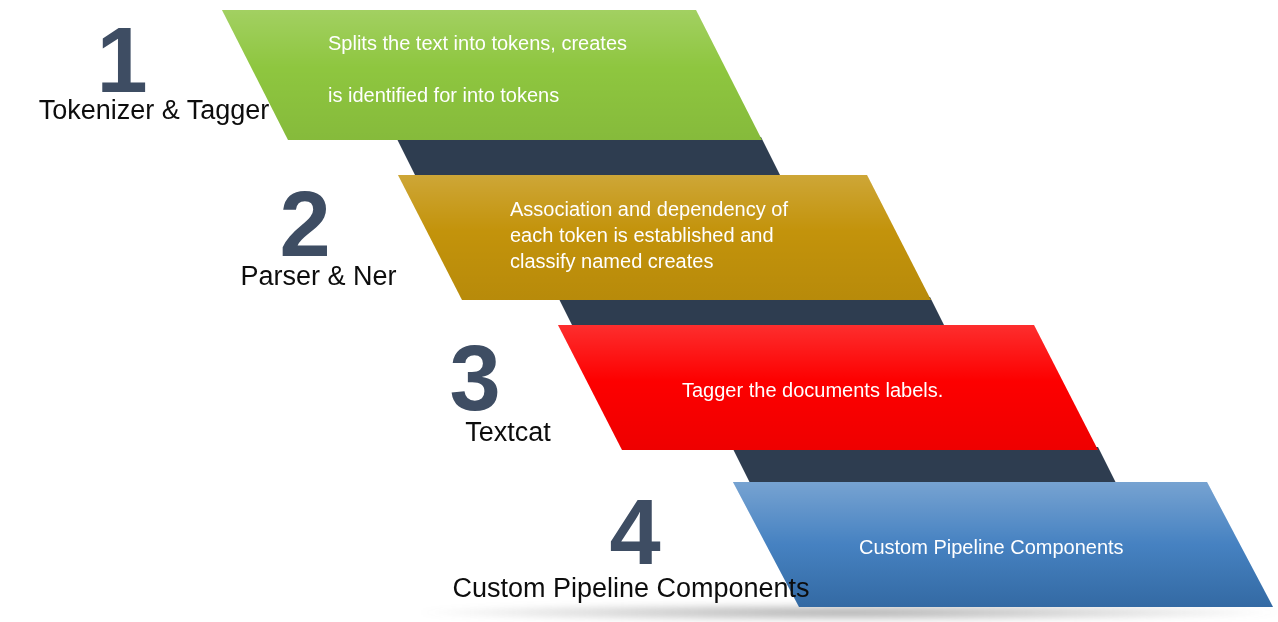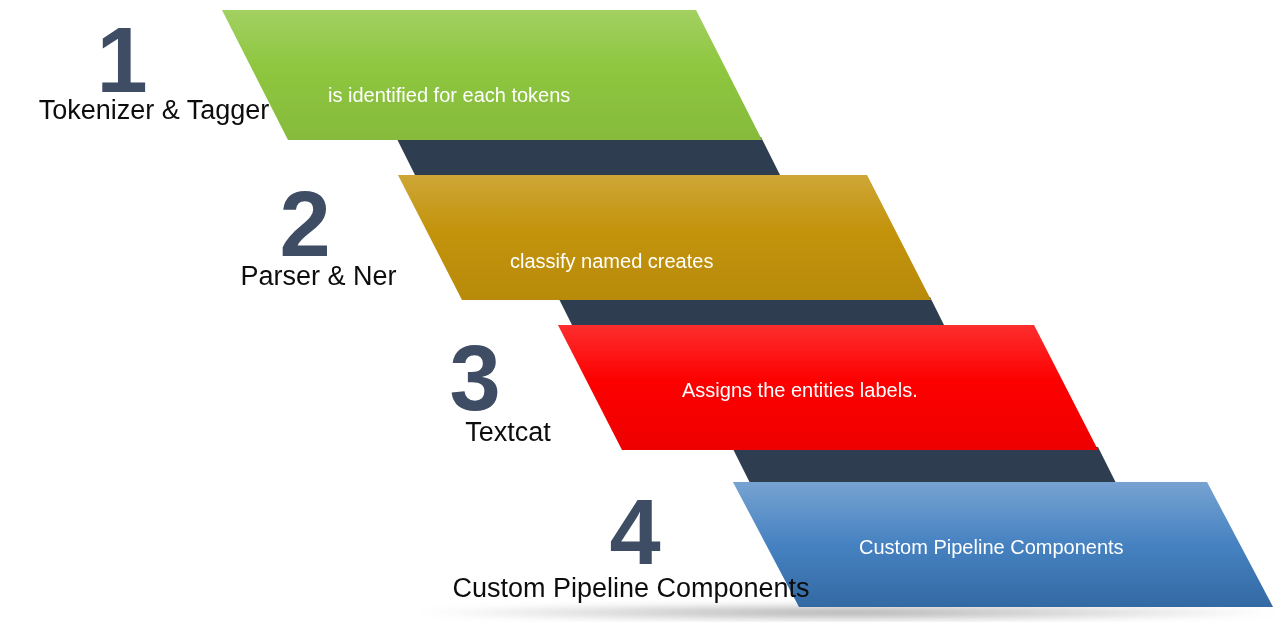--- a/index.html
+++ b/index.html
@@ -96,45 +96,45 @@
 
   <div class="connector c1" style="background-color: rgb(46, 61, 80);"></div>
   <div class="connector c2" style="background-color: rgb(46, 61, 80);"></div>
   <div class="connector c3" style="background-color: rgb(46, 61, 80);"></div>
 
   <section class="step s1">
     <div class="num" style="color: rgb(62, 77, 99);">1</div>
     <div class="label">Tokenizer &amp; Tagger</div>
     <div class="shape" style="background-color: rgb(142, 198, 63);">
       <div class="desc">
+        <span>Splits the text into tokens, creates</span><br>
         <br>
-        <br>
-        <span>is identified for each tokens</span>
+        <span>is identified for into tokens</span>
       </div>
     </div>
   </section>
 
   <section class="step s2">
     <div class="num" style="color: rgb(62, 77, 99);">2</div>
     <div class="label">Parser &amp; Ner</div>
     <div class="shape" style="background-color: rgb(195, 147, 11);">
       <div class="desc">
-        <br>
-        <br>
+        <span>Association and dependency of</span><br>
+        <span>each token is established and</span><br>
         <span>classify named creates</span>
       </div>
     </div>
   </section>
 
   <section class="step s3">
     <div class="num" style="color: rgb(62, 77, 99);">3</div>
     <div class="label">Textcat</div>
     <div class="shape" style="background-color: rgb(253, 0, 0);">
       <div class="desc">
-        <span>Assigns the entities labels.</span>
+        <span>Tagger the documents labels.</span>
       </div>
     </div>
   </section>
 
   <section class="step s4">
     <div class="num" style="color: rgb(62, 77, 99);">4</div>
     <div class="label">Custom Pipeline Components</div>
     <div class="shape" style="background-color: rgb(60, 123, 190);">
       <div class="desc">
         <span>Custom Pipeline Components</span>

